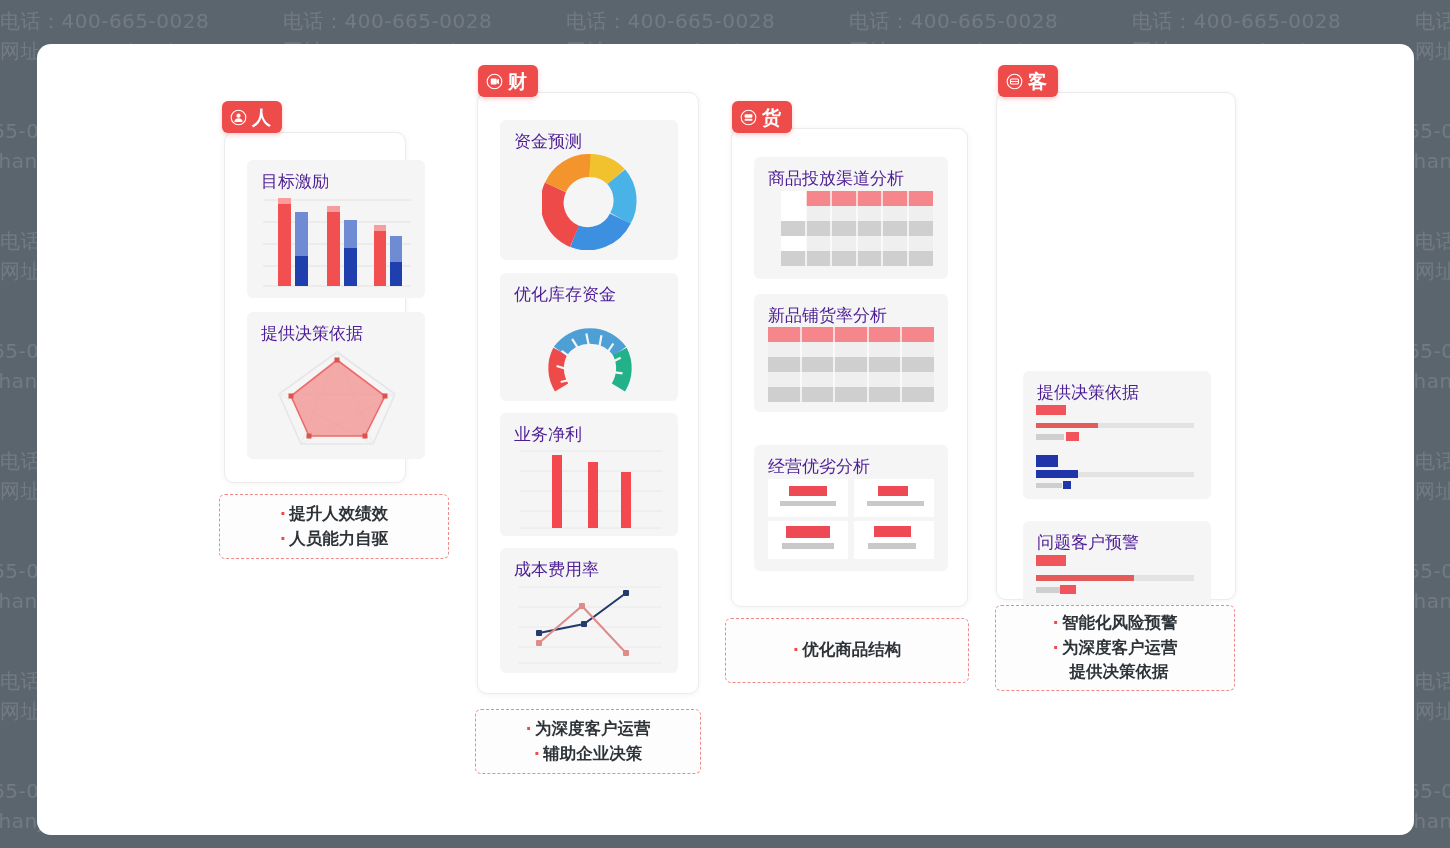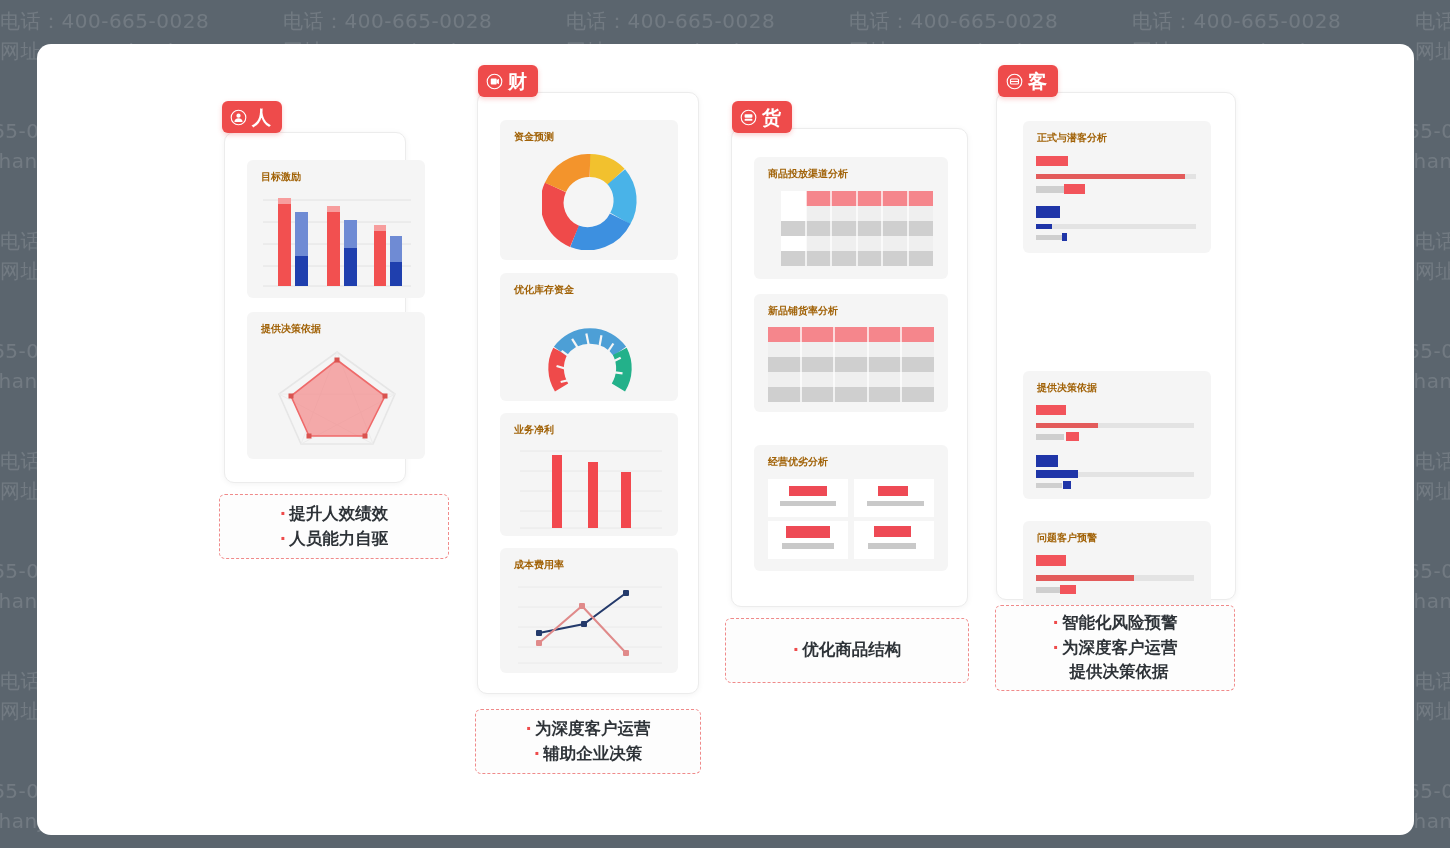--- a/index.html
+++ b/index.html
@@ -85,23 +85,23 @@
   }
 
   .card {
     position: absolute;
     background: #f5f5f5;
     border-radius: 6px;
   }
   .card-title {
     position: absolute;
     left: 14px; top: 10px;
-    font-size: 10px;
-    color: #a16207;
-    font-weight: 700;
+    font-size: 17px;
+    color: #4c1d95;
+    font-weight: 400;
     font-family: "DejaVu Sans", sans-serif;
     white-space: nowrap;
   }
   .chart-area { position: absolute; }
 
   
   .note {
     position: absolute;
     border: 1px dashed #f08a8a;
     border-radius: 6px;
@@ -546,39 +546,20 @@
         <svg viewBox="0 0 20 20" width="17" height="17">
           <circle cx="10" cy="10" r="8.6" fill="none" stroke="#fff" stroke-width="1.3"></circle>
           <rect x="5.3" y="7.0" width="9.4" height="6" rx="1.2" fill="none" stroke="#fff" stroke-width="1.3"></rect>
           <line x1="5.3" y1="10" x2="14.7" y2="10" stroke="#fff" stroke-width="1.3"></line>
         </svg>
       </span>
       <span class="b-txt">客</span>
     </div>
     <div class="col-panel" style="left:996px; top:92px; width:240px; height:508px;">
 
-      <div class="card" style="left:26px; top:28px; width:188px; height:132px;">
-        <div class="card-title">正式与潜客分析</div>
-        <div class="chart-area" style="left:13px; top:33px;">
-          <svg width="164" height="88" viewBox="0 0 164 88">
-
-            <rect x="0" y="2" width="32" height="10" fill="#f2545b"></rect>
-            <rect x="0" y="20" width="160" height="5" fill="#e3e3e3"></rect>
-            <rect x="0" y="20" width="149" height="5" fill="#e35b5b"></rect>
-            <rect x="0" y="32" width="28" height="7" fill="#cfcfcf"></rect>
-            <rect x="28" y="30" width="21" height="10" fill="#f2545b"></rect>
-
-            <rect x="0" y="52" width="24" height="12" fill="#1f35a8"></rect>
-            <rect x="0" y="70" width="160" height="5" fill="#e3e3e3"></rect>
-            <rect x="0" y="70" width="16" height="5" fill="#1f35a8"></rect>
-            <rect x="0" y="81" width="26" height="5" fill="#cfcfcf"></rect>
-            <rect x="26" y="79" width="5" height="8" fill="#1f35a8"></rect>
-          </svg>
-        </div>
-      </div>
 
       <div class="card" style="left:26px; top:278px; width:188px; height:128px;">
         <div class="card-title">提供决策依据</div>
         <div class="chart-area" style="left:13px; top:32px;">
           <svg width="164" height="86" viewBox="0 0 164 86">
             <rect x="0" y="2" width="30" height="10" fill="#f2545b"></rect>
             <rect x="0" y="20" width="158" height="5" fill="#e3e3e3"></rect>
             <rect x="0" y="20" width="62" height="5" fill="#e35b5b"></rect>
             <rect x="0" y="31" width="28" height="6" fill="#cfcfcf"></rect>
             <rect x="30" y="29" width="13" height="9" fill="#f2545b"></rect>

